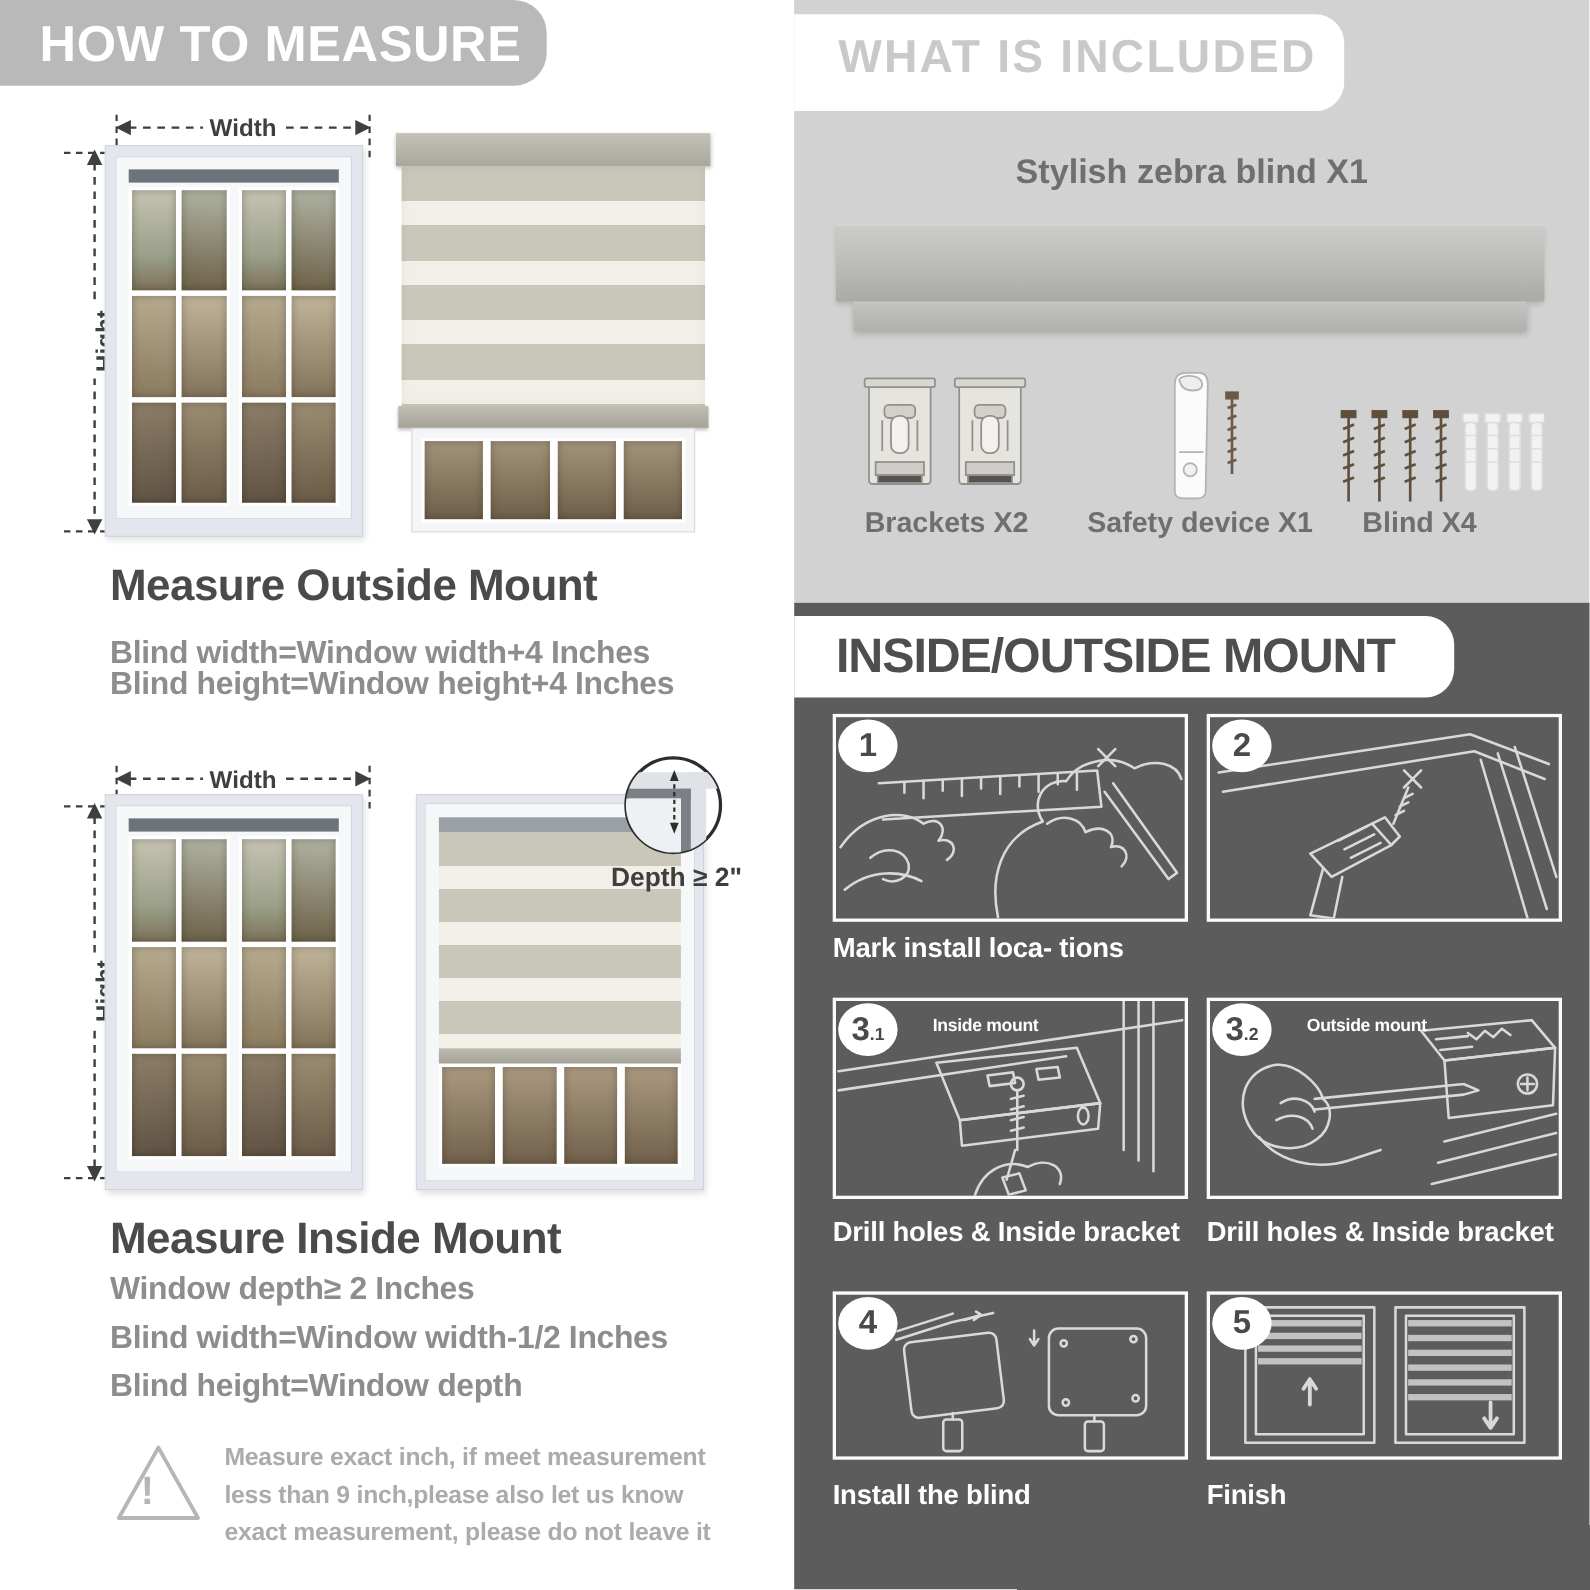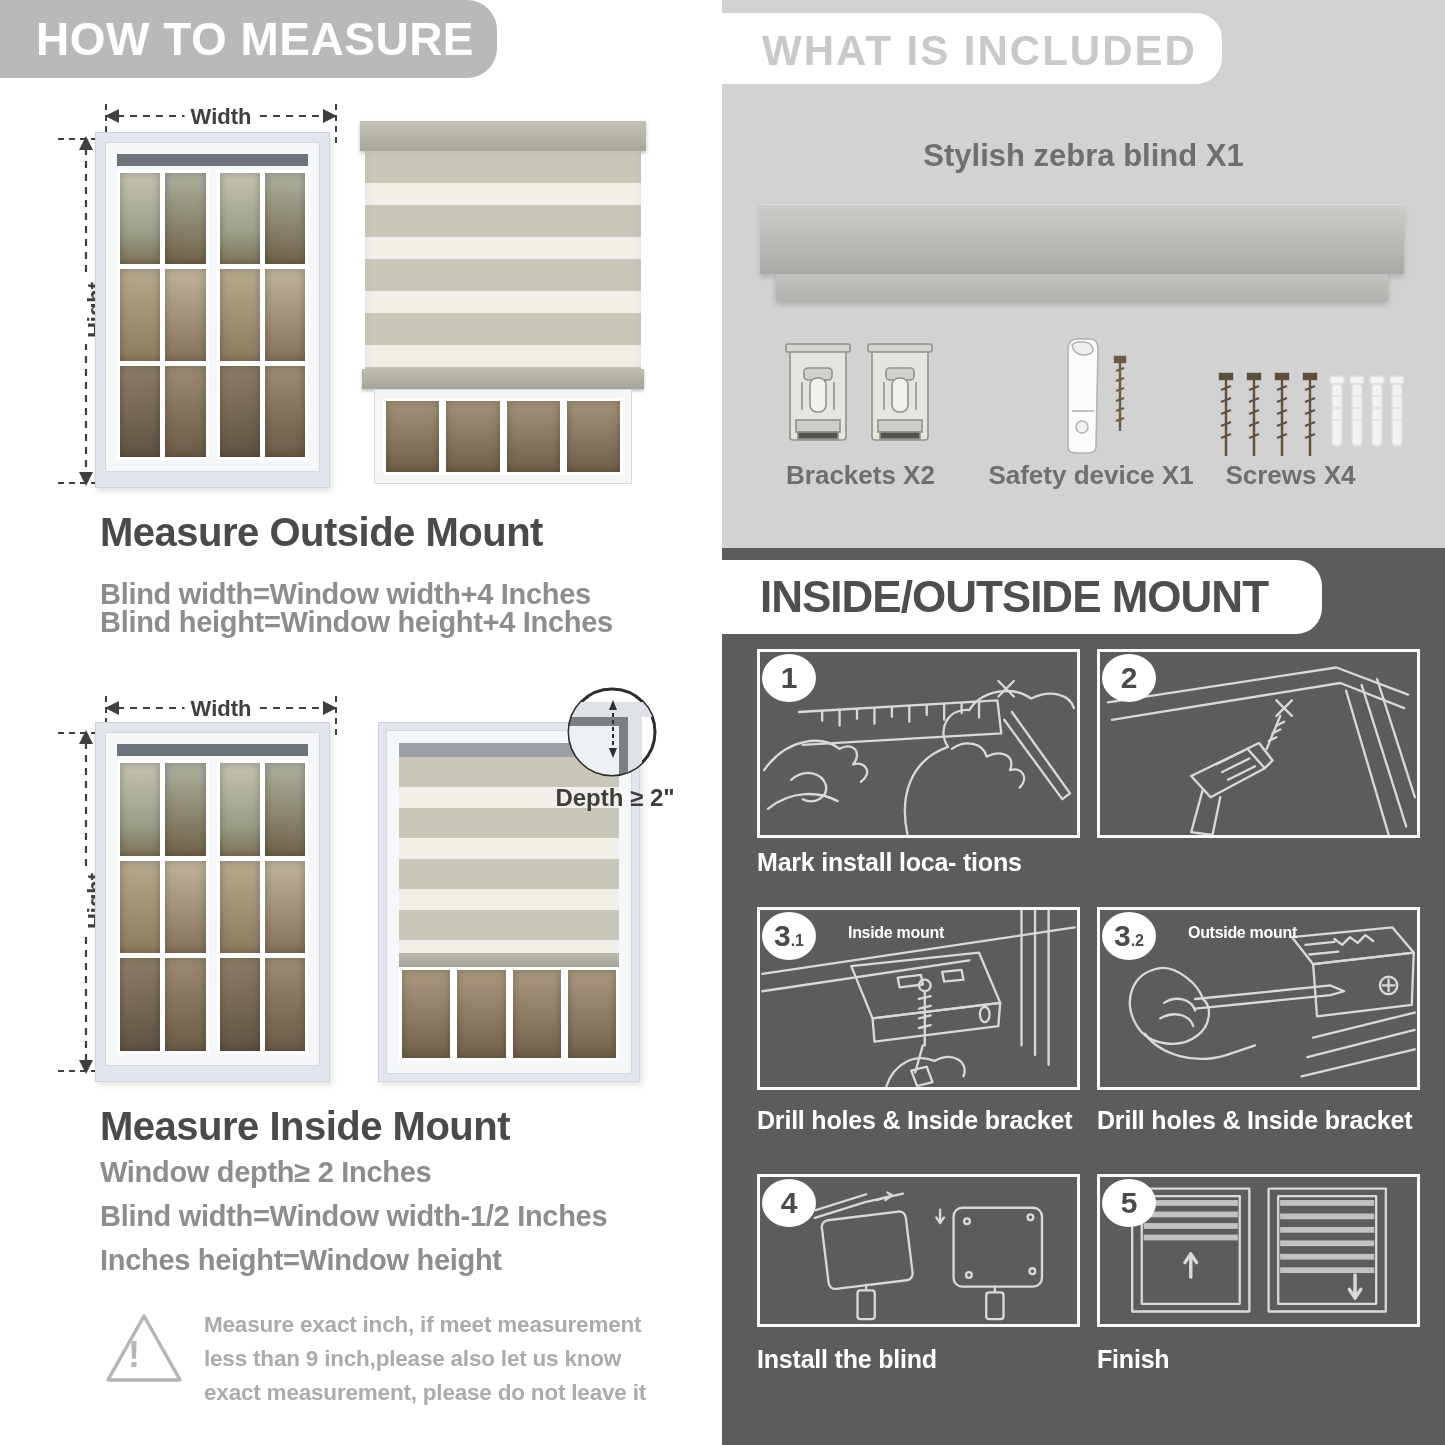--- a/index.html
+++ b/index.html
@@ -4,21 +4,21 @@
 <style>
   * { box-sizing: border-box; margin: 0; padding: 0; }
   html,body { width:1445px; height:1445px; }
   body { font-family:"Liberation Sans", sans-serif; background:#ffffff; position:relative; overflow:hidden; }
   .abs { position:absolute; }
 
   
   .banner-left { left:0; top:10; width:497px; height:78px; background:#b9b9b9;
     border-radius:0 30px 30px 0; color:#ffffff; font-weight:bold; font-size:46px;
     line-height:78px; padding-left:36px; letter-spacing:0.5px; }
-  .banner-included { left:0; top:13px; width:500px; height:71px; background:#ffffff;
+  .banner-included { left:0; top:13px; width:500px; height:88px; background:#ffffff;
     border-radius:0 26px 26px 0; color:#c9c9c9; font-weight:bold; font-size:42px;
     line-height:75px; padding-left:40px; letter-spacing:2px; }
   .banner-mount { left:0; top:12px; width:600px; height:74px; background:#ffffff;
     border-radius:0 26px 26px 0; color:#4e4e4e; font-weight:bold; font-size:44px;
     line-height:74px; padding-left:38px; letter-spacing:-1px; }
 
   
   .h-measure { color:#4a4a4a; font-weight:bold; font-size:40px; letter-spacing:-0.5px; }
   .m-line   { color:#8d8d8d; font-weight:bold; font-size:29px; letter-spacing:-0.3px; }
   .depth-label { color:#3e3e3e; font-weight:bold; font-size:24px; text-align:center; }
@@ -234,21 +234,21 @@
     <line x1="47" y1="20" x2="47" y2="66" stroke="#2d2d2d" stroke-width="2" stroke-dasharray="4 3"></line>
     <polygon points="47,14 43,24 51,24" fill="#2d2d2d"></polygon>
     <polygon points="47,72 43,62 51,62" fill="#2d2d2d"></polygon>
   </g>
 </svg>
 <div class="abs depth-label" style="left:540px; top:784px; width:150px;">Depth ≥ 2"</div>
 
 <div class="abs h-measure" style="left:100px; top:1104px;">Measure Inside Mount</div>
 <div class="abs m-line" style="left:100px; top:1156px;">Window depth≥ 2 Inches</div>
 <div class="abs m-line" style="left:100px; top:1200px;">Blind width=Window width-1/2 Inches</div>
-<div class="abs m-line" style="left:100px; top:1244px;">Inches height=Window height</div>
+<div class="abs m-line" style="left:100px; top:1244px;">Blind height=Window depth</div>
 
 <div class="abs" style="left:98px; top:1308px; width:560px; display:flex;">
   <div style="position:relative; width:92px; height:84px; flex:0 0 92px;">
     <svg width="92" height="84" viewBox="0 0 92 84">
       <path d="M46 8 L82 72 L10 72 Z" fill="none" stroke="#b6b6b6" stroke-width="3.5" stroke-linejoin="round"></path>
     </svg>
     <span class="exclaim">!</span>
   </div>
   <div class="warning-text" style="margin-left:14px;">Measure exact inch, if meet measurement less than 9 inch,please also let us know exact measurement, please do not leave it</div>
 </div>
@@ -370,21 +370,21 @@
           <rect x="114" y="12" width="10" height="62" rx="4"></rect>
           <line x1="114" y1="24" x2="124" y2="24"></line>
           <line x1="114" y1="36" x2="124" y2="36"></line>
           <line x1="114" y1="48" x2="124" y2="48"></line>
         </g>
     </g>
   </svg>
 
   <div class="abs item-caption" style="left:56px; width:165px;">Brackets X2</div>
   <div class="abs item-caption" style="left:264px; width:210px;">Safety device X1</div>
-  <div class="abs item-caption" style="left:486px; width:165px;">Screws X4</div>
+  <div class="abs item-caption" style="left:486px; width:165px;">Blind X4</div>
 </div>
 
 <div class="abs right-bottom">
   <div class="abs banner-mount">
     <span>INSIDE/OUTSIDE MOUNT</span>
   </div>
 
   <div class="step-panel" style="left:35px; top:101px; height:189px;">
     <svg class="lineart" viewBox="0 0 323 189">
       <path d="M38,62 L243,50 L247,84 L42,96"></path>

